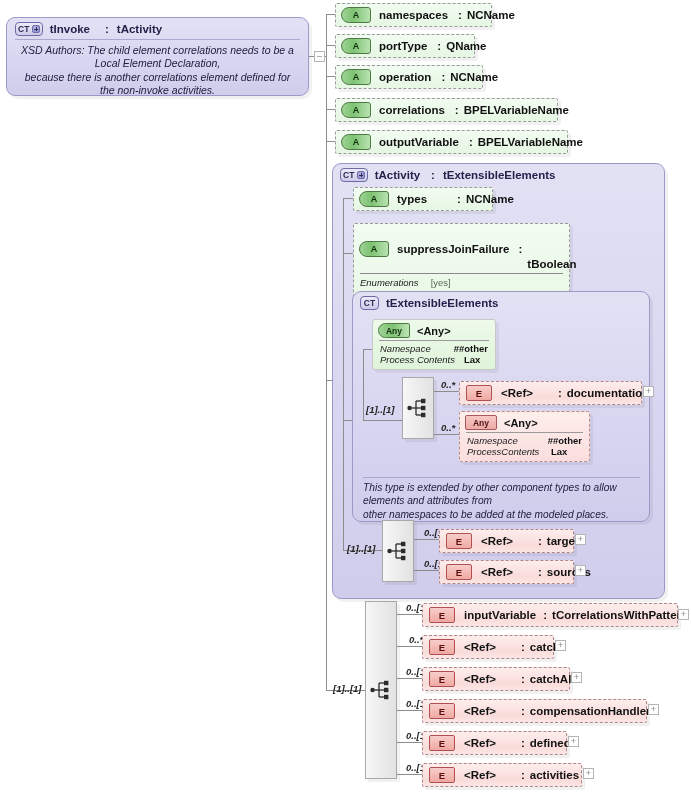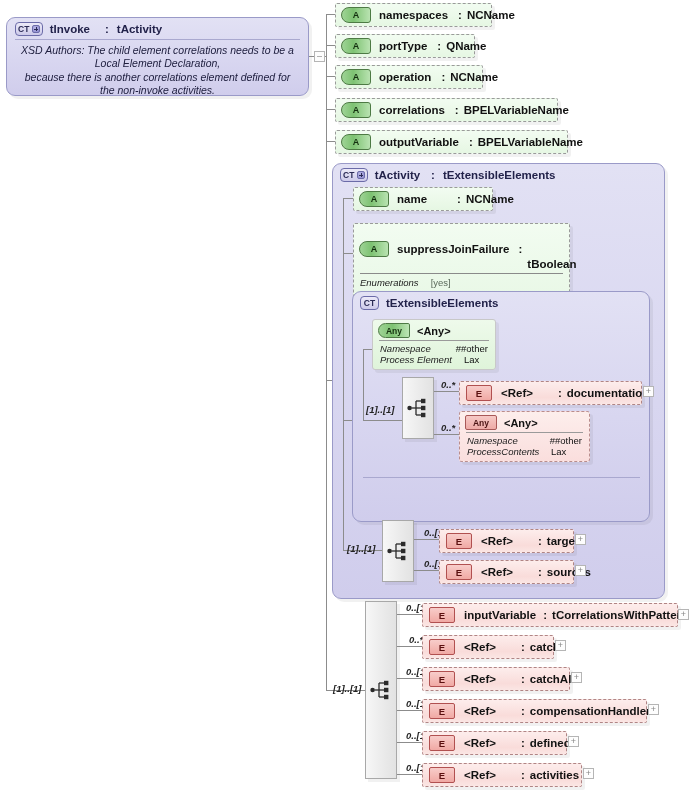--- a/index.html
+++ b/index.html
@@ -126,21 +126,21 @@
     color:#4a1212;
     border:1.3px solid #a85858;
     border-radius:2px;
     background:linear-gradient(to bottom,#f6c9c6,#eeaaa6);
   }
   .any-title{ font-weight:bold; font-size:11px; color:#111; }
   .any-sep{ height:1px; background:#9a9a9a; margin:0 6px; }
   .any-rows{ padding:2px 7px 4px 7px; font-size:9.5px; }
   .any-row{ display:flex; }
   .any-row .k{ font-style:italic; color:#222; width:84px; }
-  .any-row .v{ font-weight:normal; color:#111; }
+  .any-row .v{ font-weight:bold; color:#111; }
 
   
   .el-box {
     border:1px dashed #b08585;
     border-radius:2px;
     background: linear-gradient(to bottom,#fdedec,#f9dcda 70%,#fbe6e4);
     display:flex; align-items:center; gap:9px;
     padding:3px 12px 3px 6px;
     white-space:nowrap;
   }
@@ -299,21 +299,21 @@
   </div>
 
   <div class="ln v" style="left:343px; top:198px; height:352px;"></div>
 
   <div class="ln h" style="left:343px; top:198px; width:11px;"></div>
   <div class="node attr-box shadow" style="left:353px; top:187px; width:140px;">
     <div class="attr-head">
       <span class="badge-a">
           <span>A</span>
         </span>
-      <span class="attr-name">name</span>
+      <span class="attr-name">types</span>
       <span class="attr-name" style="margin-left:22px;">:</span>
       <span class="attr-name" style="margin-left:-3px;">NCName</span>
     </div>
   </div>
 
   <div class="ln h" style="left:343px; top:253px; width:11px;"></div>
   <div class="node attr-box shadow" style="left:353px; top:223px; width:217px;">
     <div class="attr-head">
       <span class="badge-a">
           <span>A</span>
@@ -351,21 +351,21 @@
         </span>
       <span class="any-title">&lt;Any&gt;</span>
     </div>
     <div class="any-sep"></div>
     <div class="any-rows">
       <div class="any-row">
         <span class="k">Namespace</span>
         <span class="v">##other</span>
       </div>
       <div class="any-row">
-        <span class="k">Process Element</span>
+        <span class="k">Process Contents</span>
         <span class="v">Lax</span>
       </div>
     </div>
   </div>
 
   <div class="ln h" style="left:363px; top:420px; width:40px;"></div>
   <div class="card" style="left:366px; top:404px;">[1]..[1]</div>
   <div class="comp shadow" style="left:402px; top:377px; width:32px; height:62px;">
     <svg width="22" height="22" viewBox="0 0 22 22">
       <circle cx="2.6" cy="11" r="2.3" fill="#2b2b2b"></circle>
@@ -410,20 +410,22 @@
         <span class="v">##other</span>
       </div>
       <div class="any-row">
         <span class="k">ProcessContents</span>
         <span class="v">Lax</span>
       </div>
     </div>
   </div>
 
   <div class="ln h" style="left:363px; top:477px; width:277px; background:#a9a8cf;"></div>
+  <div class="node" style="left:363px; top:481px; width:285px; font-style:italic; font-size:10.2px; line-height:1.3; color:#202040; white-space:pre-line;">This type is extended by other component types to allow elements and attributes from
+other namespaces to be added at the modeled places.</div>
 
   <div class="ln h" style="left:343px; top:550px; width:40px;"></div>
   <div class="card" style="left:347px; top:543px;">[1]..[1]</div>
   <div class="comp shadow" style="left:382px; top:520px; width:32px; height:62px;">
     <svg width="22" height="22" viewBox="0 0 22 22">
       <circle cx="2.6" cy="11" r="2.3" fill="#2b2b2b"></circle>
       <line x1="4.6" y1="11" x2="9" y2="11" stroke="#2b2b2b" stroke-width="1.3"></line>
       <line x1="9" y1="4" x2="9" y2="18" stroke="#2b2b2b" stroke-width="1.3"></line>
       <line x1="9" y1="4" x2="14" y2="4" stroke="#2b2b2b" stroke-width="1.3"></line>
       <line x1="9" y1="11" x2="14" y2="11" stroke="#2b2b2b" stroke-width="1.3"></line>

